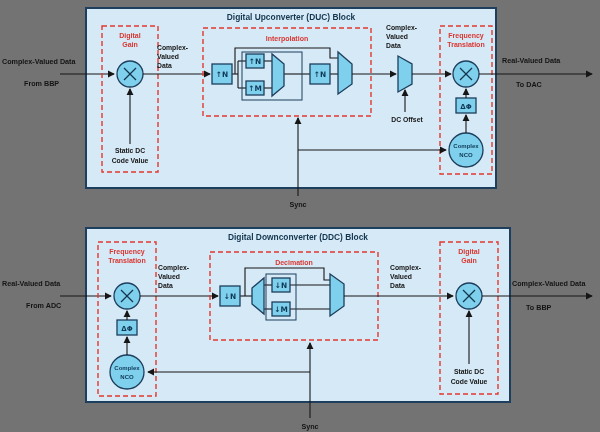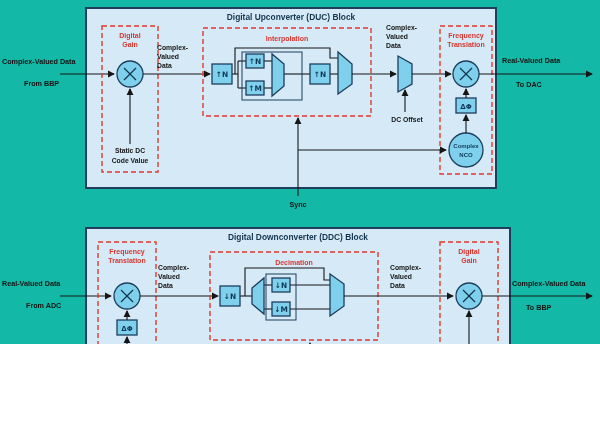--- a/index.html
+++ b/index.html
@@ -1,16 +1,16 @@
 <!DOCTYPE html>
 <html><head>
 <meta charset="utf-8">
 <style>
   html,body{margin:0;padding:0;background:#fff;}
-  .stage{position:relative;width:600px;height:344px;background:#14b8a6;overflow:hidden;
+  .stage{position:relative;width:600px;height:432px;background:#737373;overflow:hidden;
          font-family:"Liberation Sans",sans-serif;}
   svg{position:absolute;left:0;top:0;display:block;}
   .panel{fill:#d6e9f6;stroke:#1d3e5c;stroke-width:2;}
   .dash{fill:none;stroke:#e2392f;stroke-width:1.4;stroke-dasharray:5 3;}
   .blk{fill:#7fd0ed;stroke:#1d3e5c;stroke-width:1.3;}
   .ibox{fill:none;stroke:#1d3e5c;stroke-width:1;}
   .wire{stroke:#161616;stroke-width:1.1;fill:none;}
   .mixx{stroke:#14364f;stroke-width:1.3;}
   text{font-family:"Liberation Sans",sans-serif;font-weight:bold;fill:#141414;}
   .title{font-size:8.4px;fill:#14364f;}

